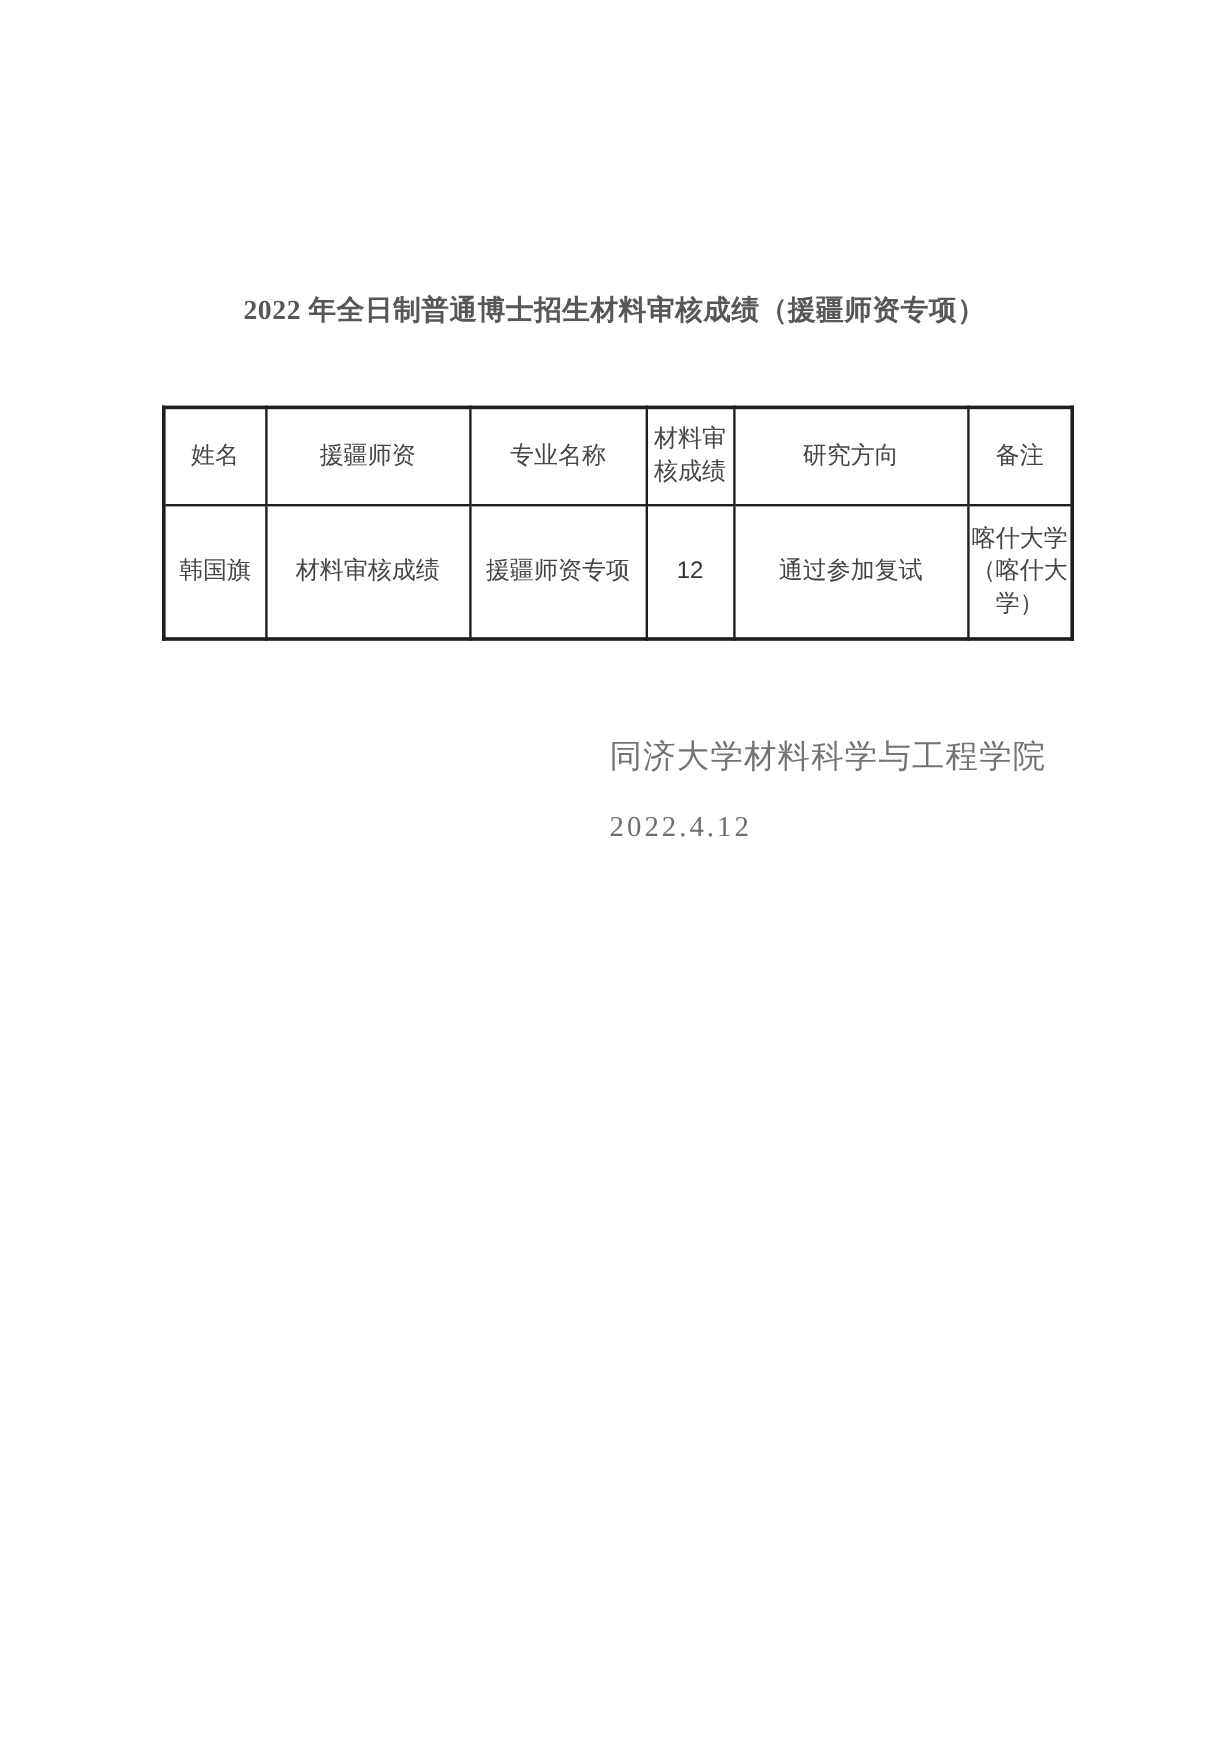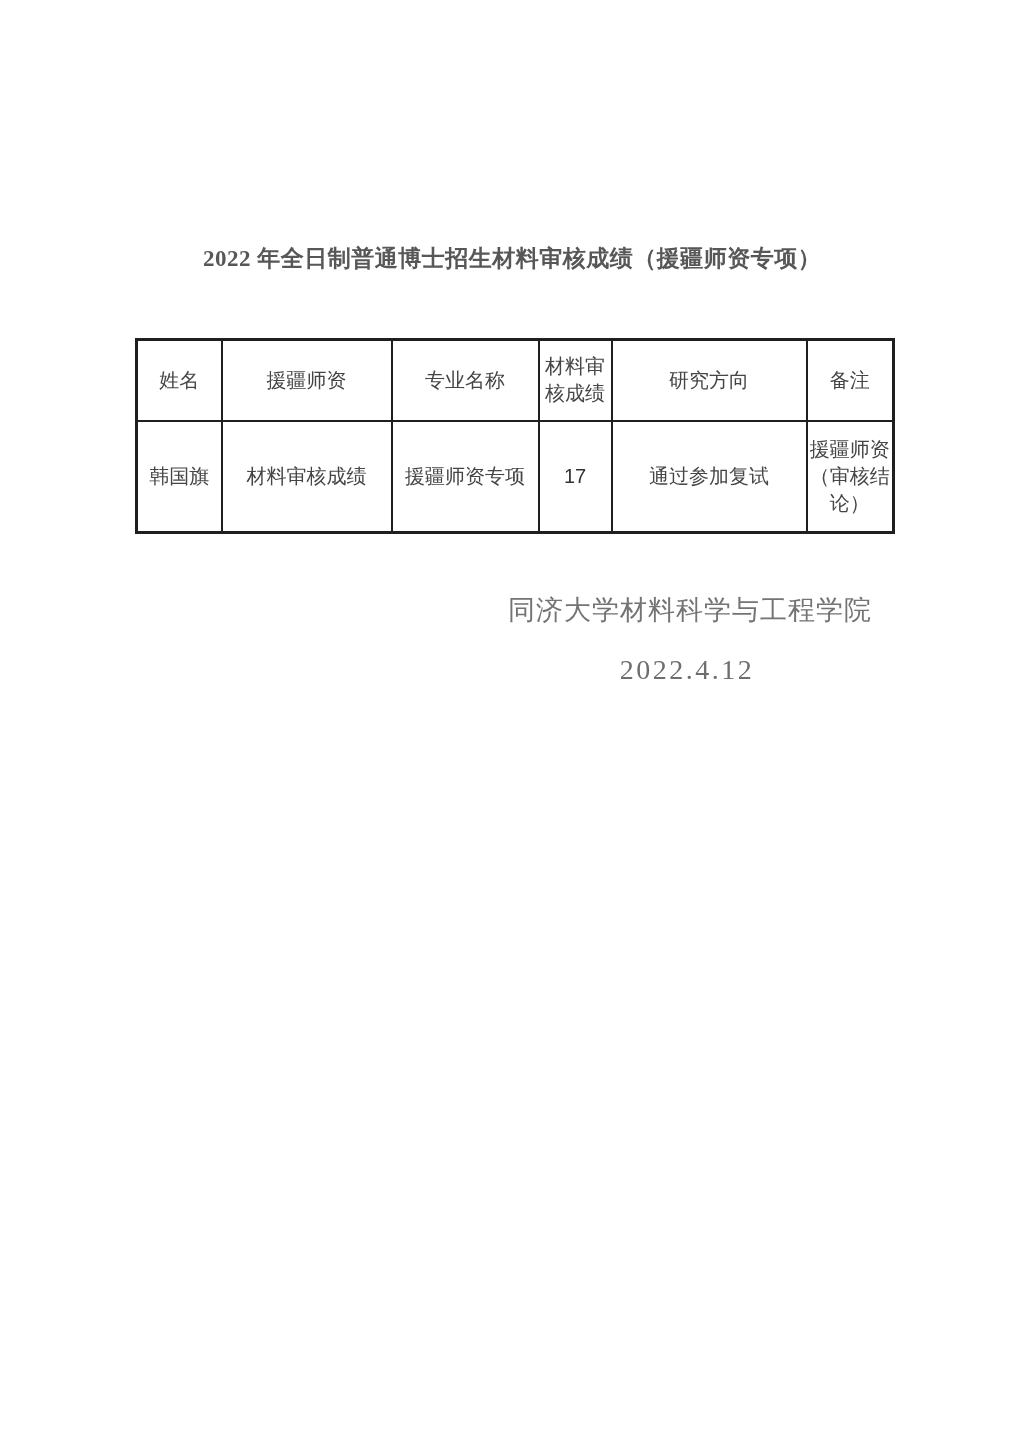--- a/index.html
+++ b/index.html
@@ -52,33 +52,33 @@
   tr.data-row { height: 112px; }
   td.cell-remarks, th.header-remarks { padding: 2px 10px; }
   td.cell-score {
     font-family: "Liberation Sans", "DejaVu Sans", sans-serif;
     font-size: 20px;
     color: #333333;
   }
   .signature {
     position: absolute;
     right: 152px;
-    top: 592px;
-    text-align: center;
+    top: 612px;
+    text-align: left;
     color: #747474;
   }
   .signature .org {
     font-size: 27px;
     letter-spacing: 1px;
     line-height: 36px;
   }
   .signature .date {
     margin-top: 28px;
     margin-right: 6px;
-    font-size: 28px;
+    font-size: 24px;
     letter-spacing: 2.5px;
     line-height: 28px;
     color: #6e6e6e;
   }
 </style>
 </head>
 <body>
 
 <div class="page">
 
@@ -99,23 +99,23 @@
         <th>援疆师资</th>
         <th>专业名称</th>
         <th class="header-remarks">材料审核成绩</th>
         <th>研究方向</th>
         <th>备注</th>
       </tr>
       <tr class="data-row">
         <td class="cell-name">韩国旗</td>
         <td class="cell-major">材料审核成绩</td>
         <td class="cell-direction">援疆师资专项</td>
-        <td class="cell-score">17</td>
+        <td class="cell-score">12</td>
         <td class="cell-conclusion">通过参加复试</td>
-        <td class="cell-remarks">援疆师资（审核结论）</td>
+        <td class="cell-remarks">喀什大学（喀什大学）</td>
       </tr>
     </tbody>
   </table>
 
   <div class="signature">
     <div class="org">同济大学材料科学与工程学院</div>
     <div class="date">2022.4.12</div>
   </div>
 
 </div>

